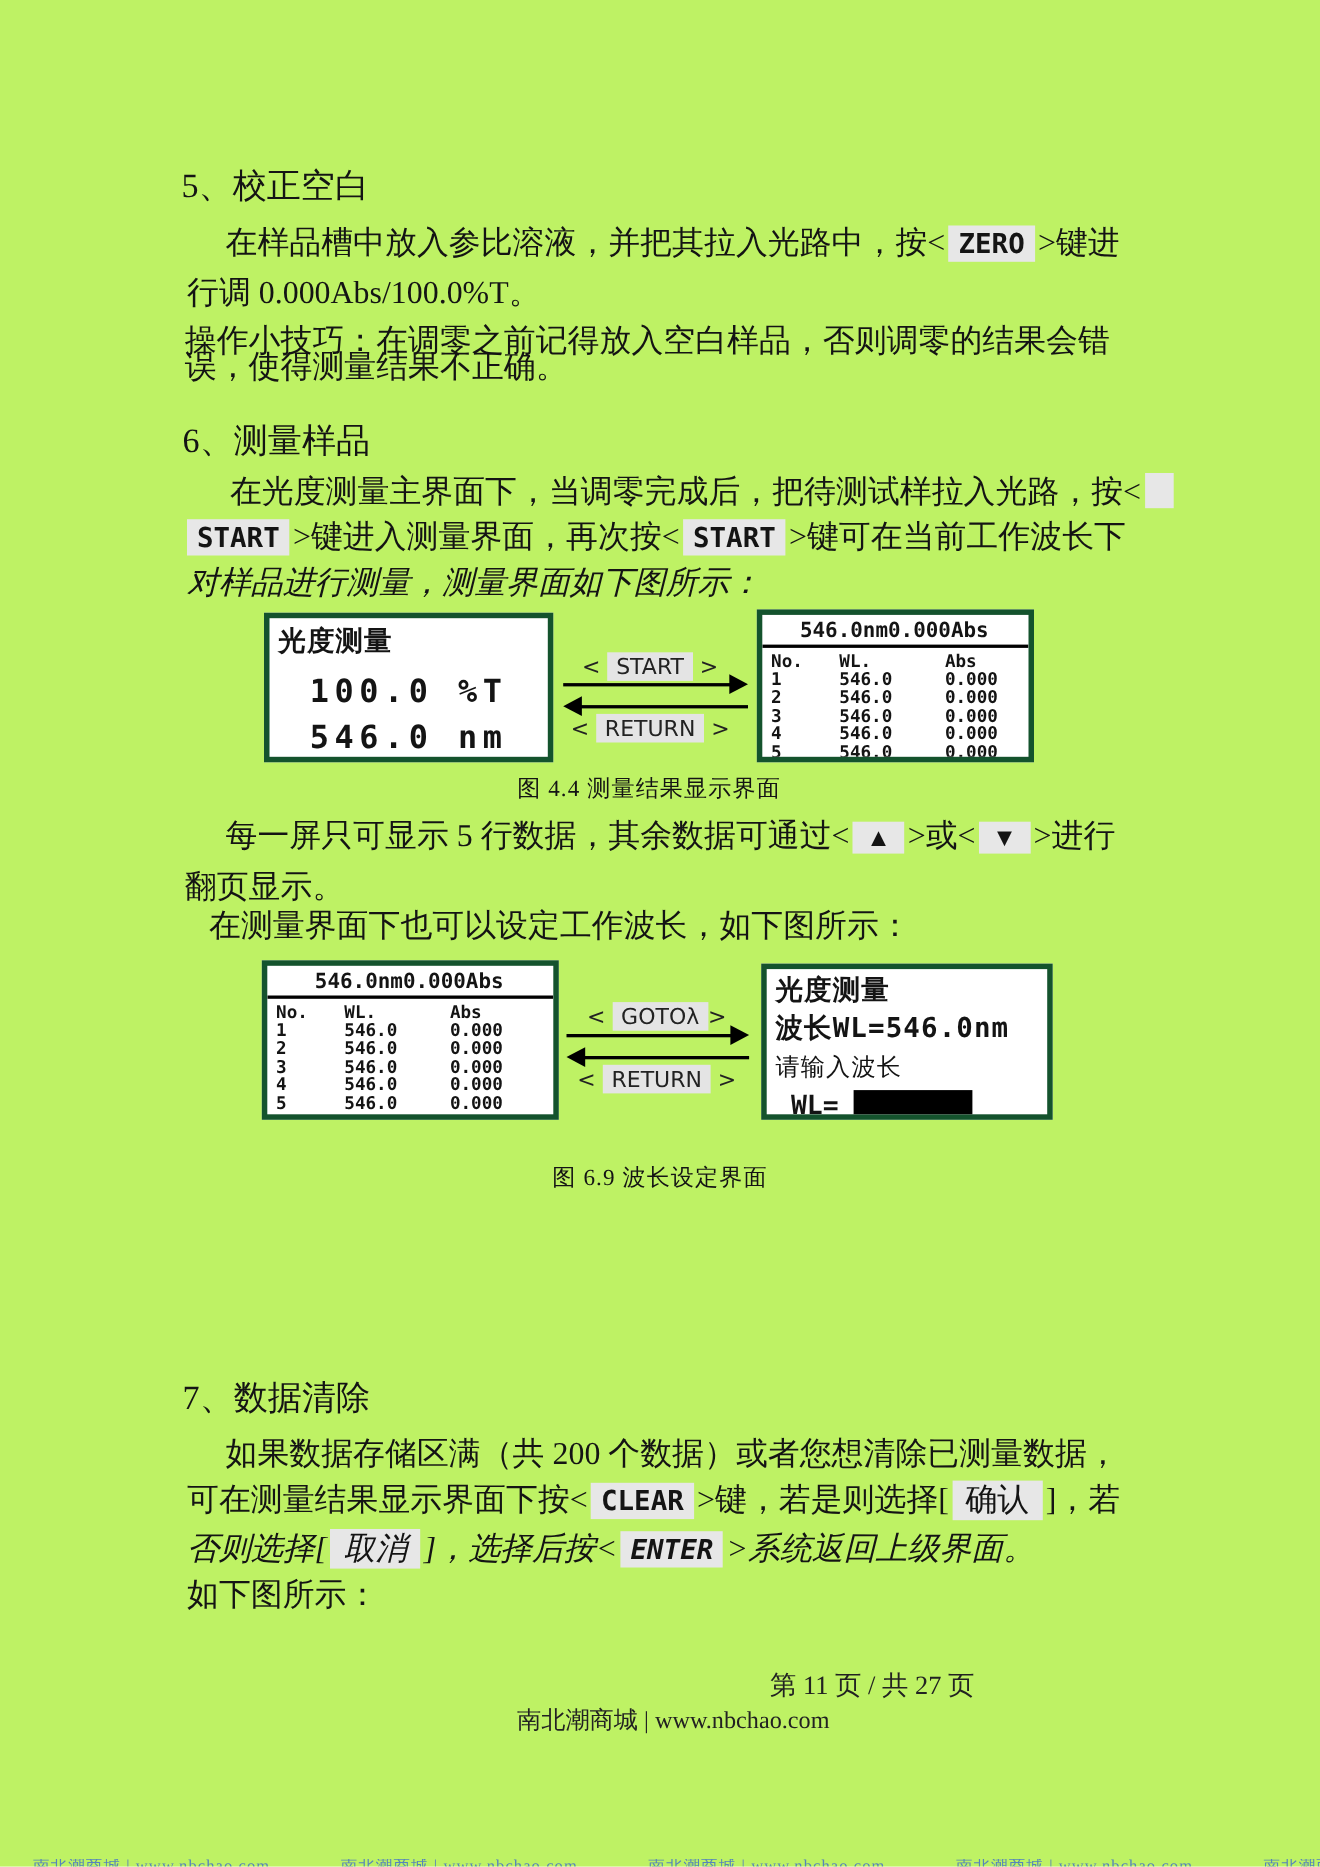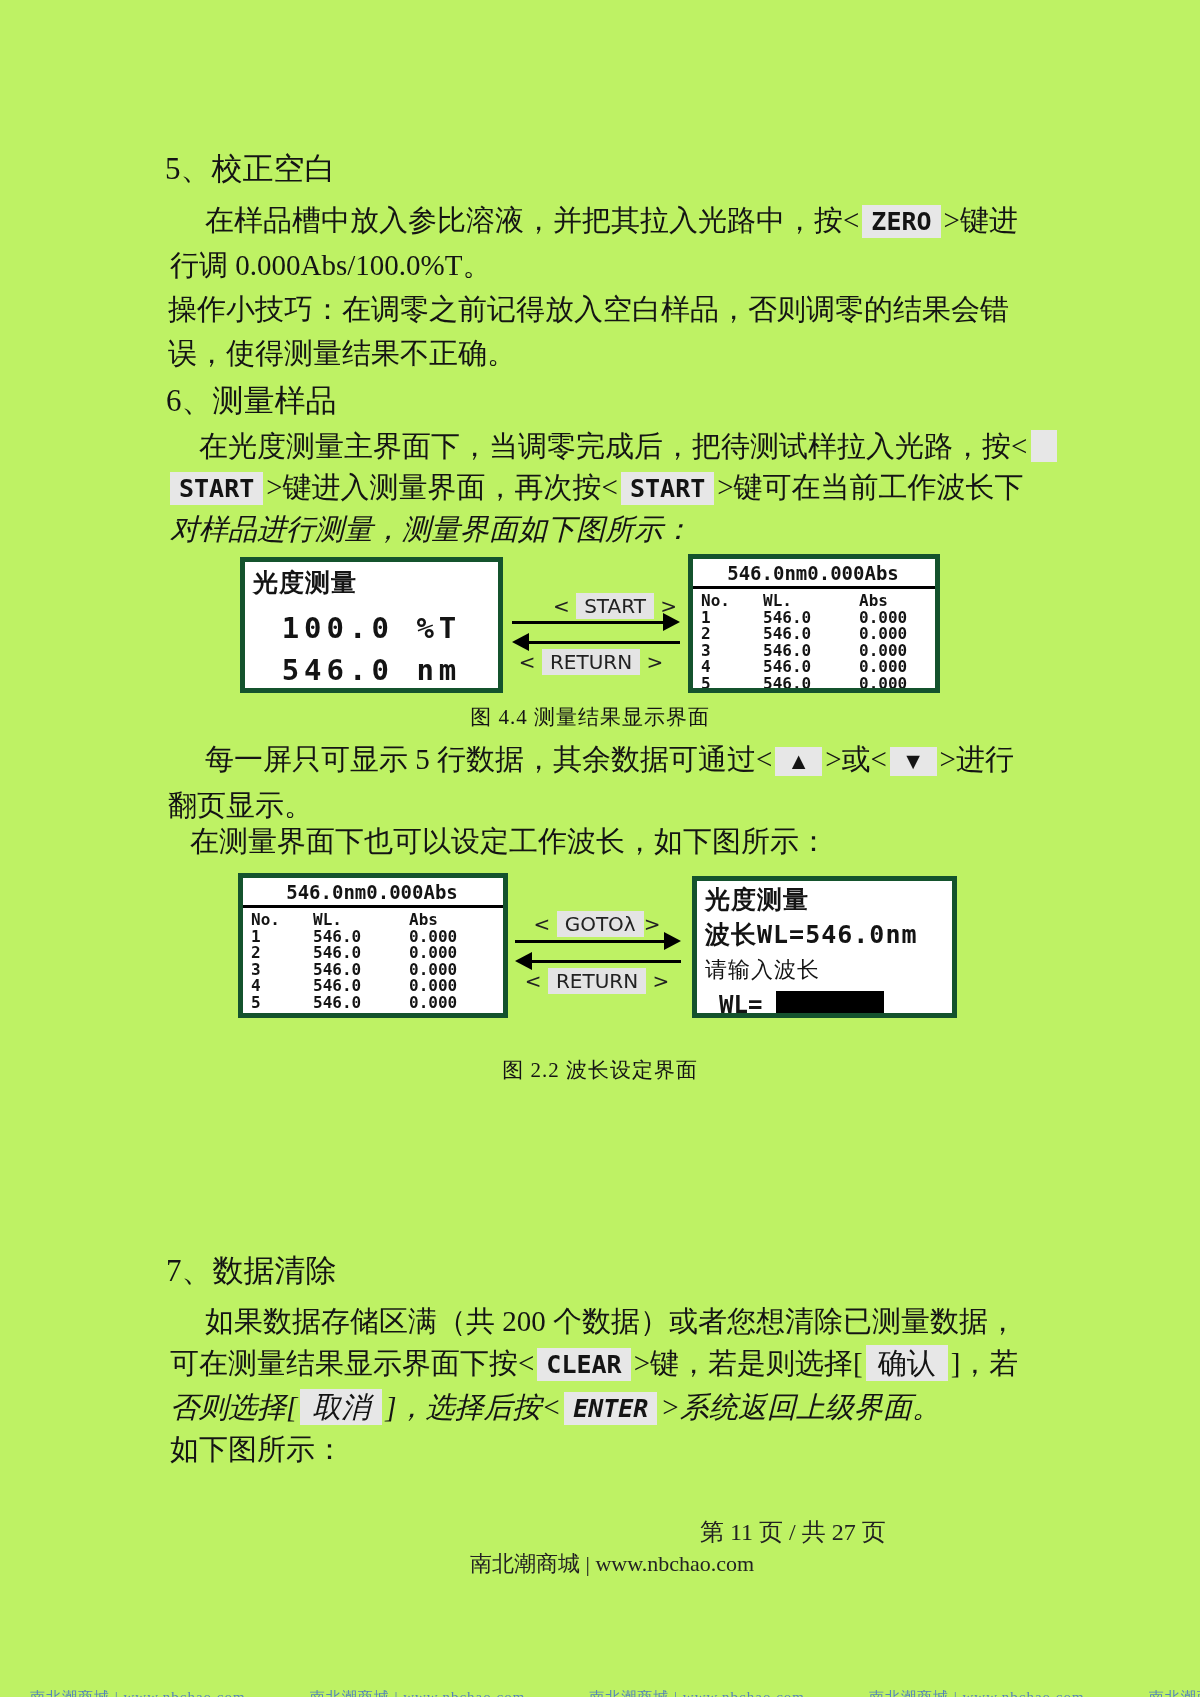--- a/index.html
+++ b/index.html
@@ -48,38 +48,38 @@
 <body>
 
 <div class="page">
 
   <div class="abs h" style="left:165px;top:148px;">5、校正空白</div>
   <div class="abs t" style="left:205px;top:201px;">
     <span>在样品槽中放入参比溶液，并把其拉入光路中，按&lt;</span><span class="key">ZERO</span><span>&gt;键进</span>
   </div>
   <div class="abs t" style="left:170px;top:246px;">行调 0.000Abs/100.0%T。</div>
   <div class="abs t" style="left:168px;top:290px;">操作小技巧：在调零之前记得放入空白样品，否则调零的结果会错</div>
-  <div class="abs t" style="left:168px;top:334px;">误，使得测量结果不正确。</div>
+  <div class="abs t" style="left:168px;top:314px;">误，使得测量结果不正确。</div>
 
   <div class="abs h" style="left:166px;top:380px;">6、测量样品</div>
-  <div class="abs t" style="left:199px;top:427px;">
+  <div class="abs t" style="left:209px;top:427px;">
     <span>在光度测量主界面下，当调零完成后，把待测试样拉入光路，按&lt;</span><span class="hl-stub"></span>
   </div>
   <div class="abs t" style="left:170px;top:468px;">
     <span class="key" style="margin-left:0;">START</span><span>&gt;键进入测量界面，再次按&lt;</span><span class="key">START</span><span>&gt;键可在当前工作波长下</span>
   </div>
   <div class="abs t" style="left:170px;top:510px;font-style:italic;">对样品进行测量，测量界面如下图所示：</div>
 
   <div class="abs lcd" style="left:240px;top:557px;width:263px;height:136px;">
     <div class="lcd-title">光度测量</div>
     <div class="lcd-big mono" style="margin-top:12px;">100.0 %T</div>
     <div class="lcd-big mono" style="margin-top:8px;">546.0 nm</div>
   </div>
 
-  <div class="abs albl" style="left:505px;top:594px;width:172px;text-align:right;">
+  <div class="abs albl" style="left:505px;top:594px;width:172px;text-align:center;">
     <span>&lt;</span> <span class="k">START</span> <span>&gt;</span>
   </div>
   <div class="abs arr r" style="left:512px;top:621px;width:168px;">
       <span class="line"></span>
       <span class="head"></span>
     </div>
   <div class="abs arr l" style="left:512px;top:641px;width:168px;">
       <span class="line"></span>
       <span class="head"></span>
     </div>
@@ -193,21 +193,21 @@
     <div class="wl-bold mono">波长WL=546.0nm</div>
     <div class="wl-line">请输入波长</div>
     <div class="wl-input mono">
       <span>WL=</span>
       <span class="inpbox">
         <span class="cursor">_</span>
       </span>
     </div>
   </div>
 
-  <div class="abs cap" style="left:240px;top:1056px;width:720px;">图 2.2  波长设定界面</div>
+  <div class="abs cap" style="left:240px;top:1056px;width:720px;">图 6.9  波长设定界面</div>
 
   <div class="abs h" style="left:166px;top:1250px;">7、数据清除</div>
   <div class="abs t" style="left:205px;top:1302px;">如果数据存储区满（共 200 个数据）或者您想清除已测量数据，</div>
   <div class="abs t" style="left:170px;top:1344px;">
     <span>可在测量结果显示界面下按&lt;</span><span class="key">CLEAR</span><span>&gt;键，若是则选择[</span><span class="keyc">确认</span><span>]，若</span>
   </div>
   <div class="abs t" style="left:170px;top:1388px;font-style:italic;">
     <span>否则选择[</span><span class="keyc">取消</span><span>]，选择后按&lt;</span><span class="key">ENTER</span><span>&gt;系统返回上级界面。</span>
   </div>
   <div class="abs t" style="left:170px;top:1430px;">如下图所示：</div>

